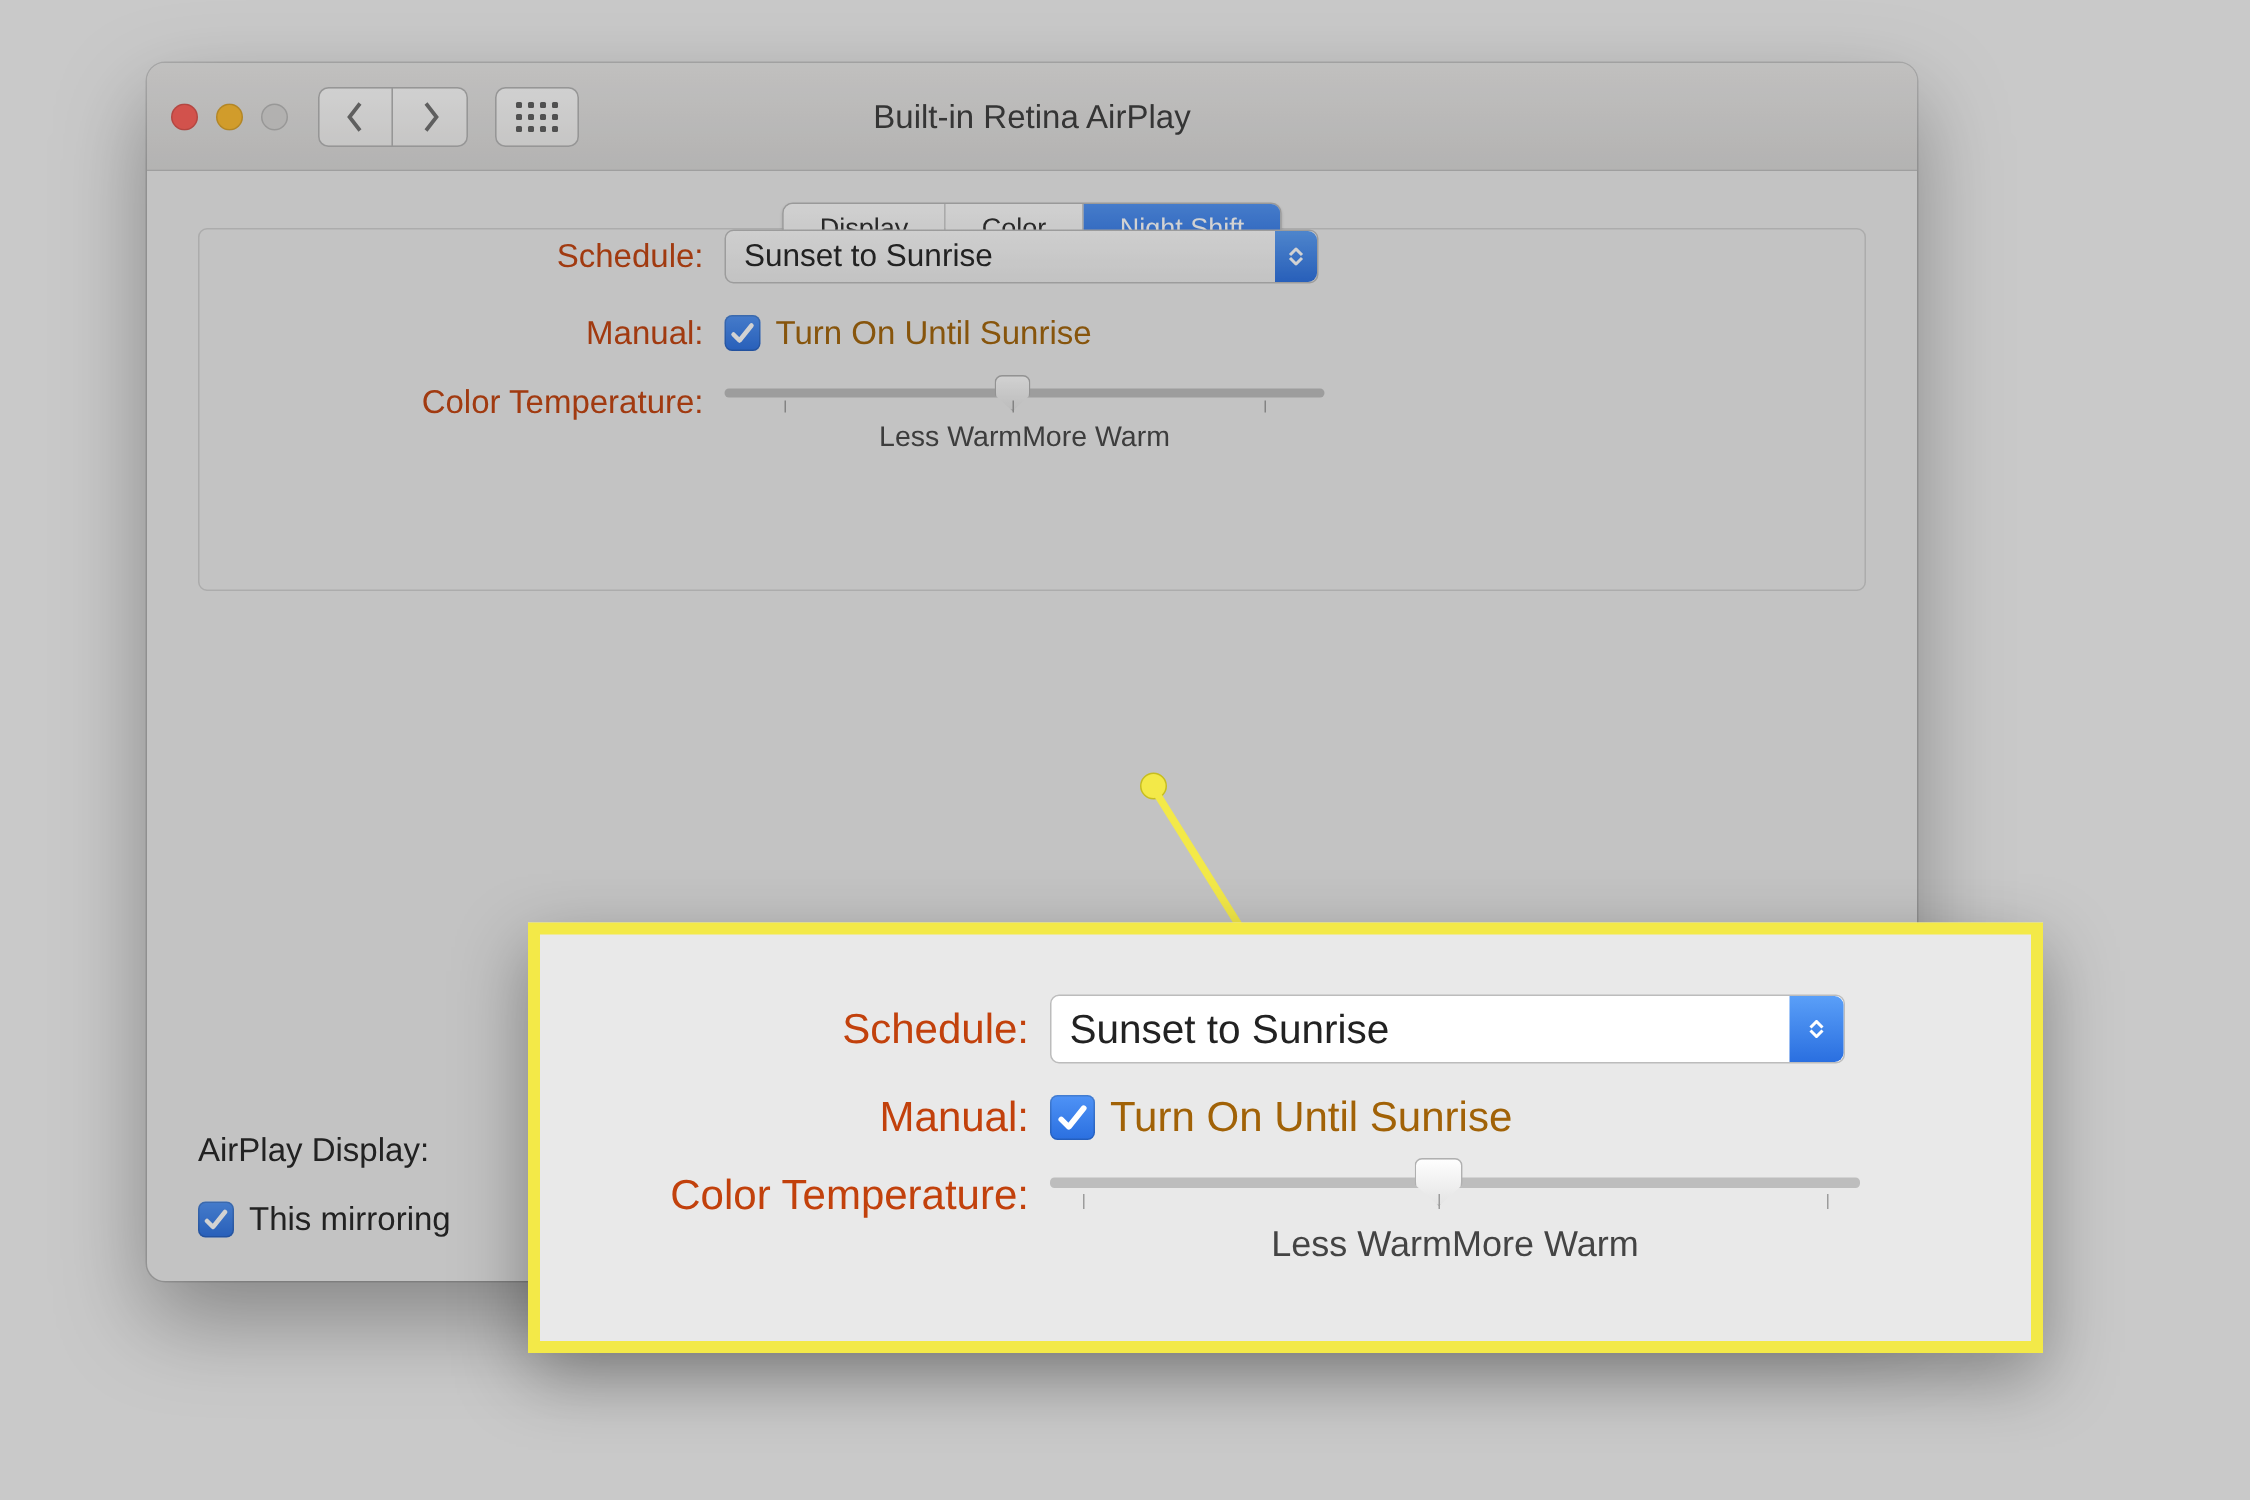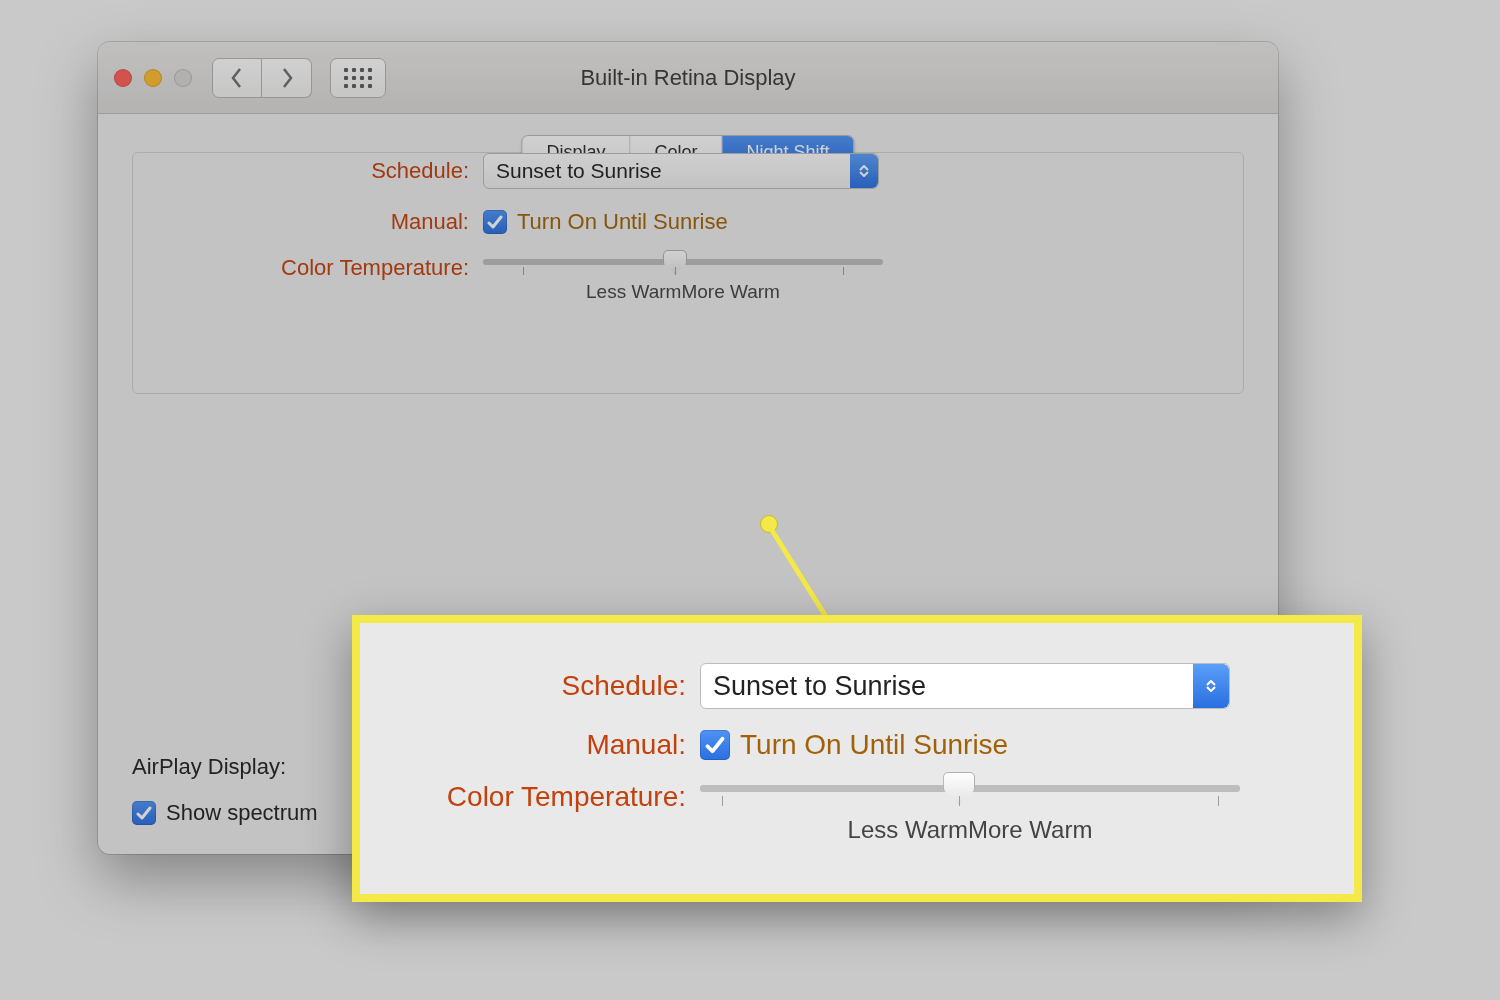--- a/index.html
+++ b/index.html
@@ -253,21 +253,21 @@
           <span></span>
           <span></span>
           <span></span>
         <span></span>
           <span></span>
           <span></span>
           <span></span>
       </div>
     </div>
 
-    <div class="wintitle">Built-in Retina Display</div>
+    <div class="wintitle">Built-in Retina AirPlay</div>
 
   </div>
 
   <div class="panel">
     <div class="segmented">
       <div class="seg">Display</div>
       <div class="seg">Color</div>
       <div class="seg active">Night Shift</div>
     </div>
 
@@ -323,21 +323,21 @@
   <div class="bottom">
     <div class="airrow">
       <span>AirPlay Display:</span>
     </div>
     <div class="mirrow">
       <span class="cbx">
         <svg viewBox="0 0 16 16">
             <polyline points="2,9 6,13 14,3"></polyline>
           </svg>
       </span>
-      <span>Show spectrum</span>
+      <span>This mirroring</span>
     </div>
   </div>
 
 </div>
 
 <div class="callout-dot" style="left:760px; top:515px;"></div>
 <div class="callout-line" style="left:769px; top:523px; width:120px; transform:rotate(58deg);"></div>
 
 <div class="callout" style="left:352px; top:615px; width:1010px;">
 

